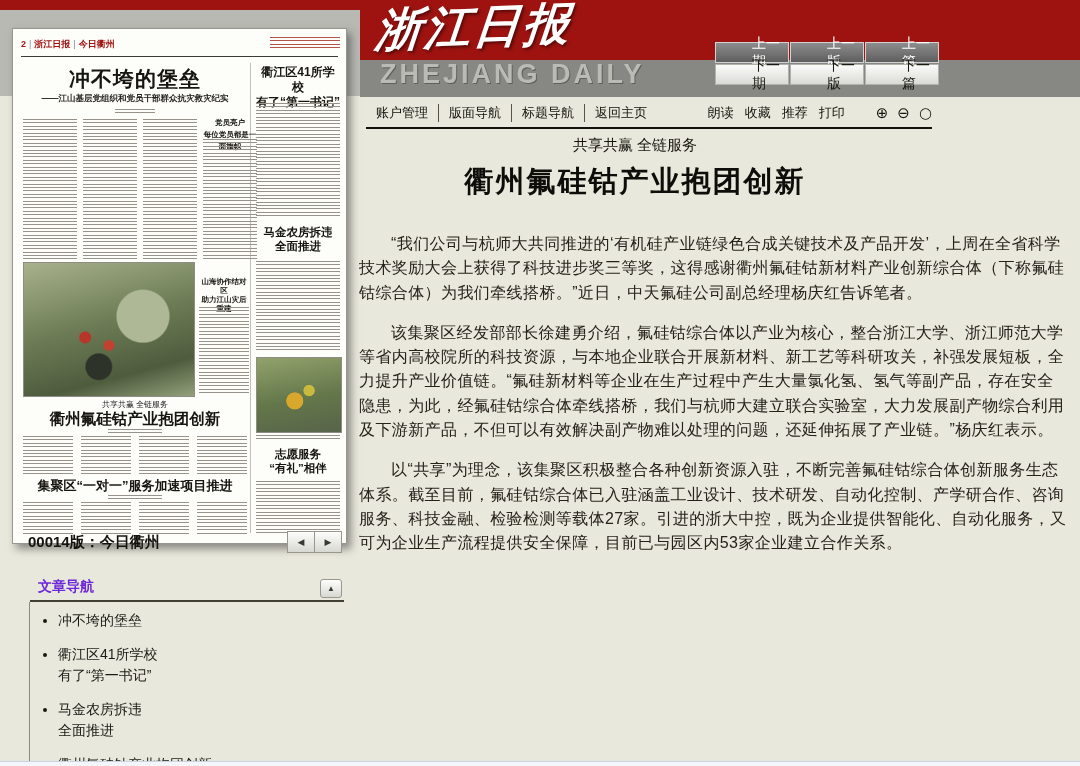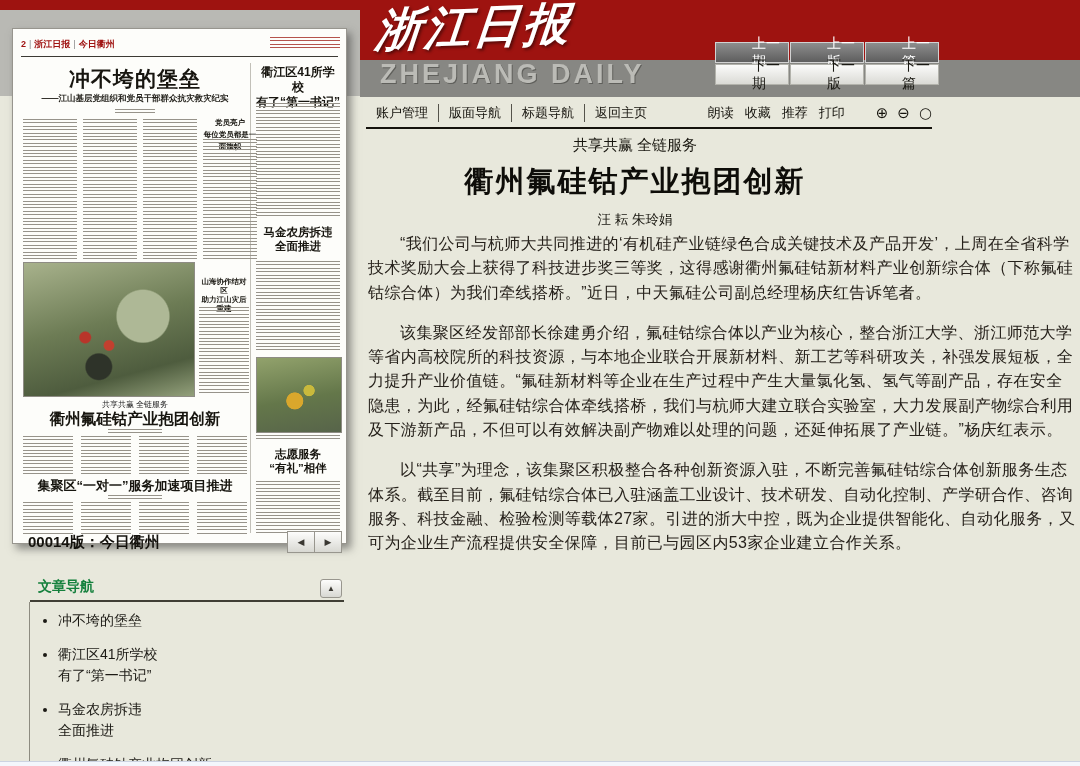--- a/index.html
+++ b/index.html
@@ -54,21 +54,21 @@
   }
 
   
   #page-label{left:28px;top:533px;font-size:15px;font-weight:bold;color:#14120d;}
   .mini-btn{
     display:flex;align-items:center;justify-content:center;
     background:linear-gradient(#fdfdfc,#d8d8d2);border:1px solid #98968e;color:#3a3832;
   }
   #thumb-prev{left:287px;top:531px;width:26px;height:20px;font-size:9px;}
   #thumb-next{left:314px;top:531px;width:26px;height:20px;font-size:9px;}
-  #nav-title{left:38px;top:578px;font-size:14px;font-weight:bold;color:#15803d;}
+  #nav-title{left:38px;top:578px;font-size:14px;font-weight:bold;color:#6d28d9;}
   #nav-collapse{left:320px;top:579px;width:20px;height:17px;font-size:8px;border-radius:3px;}
   #nav-underline{left:30px;top:600px;width:314px;height:2px;background:#403e35;}
   #nav-vline{left:29px;top:602px;width:1px;height:164px;background:#8d8b80;}
   #article-list{left:40px;top:610px;width:295px;}
   #article-list ul{margin:0;padding:0 0 0 18px;}
   #article-list li{
     font-size:14px;line-height:21px;color:#1c1a15;margin:0 0 13px;
     white-space:pre-line;cursor:pointer;
   }
 
@@ -99,21 +99,21 @@
   #toolbar .zoom{font-family:"DejaVu Sans",sans-serif;font-size:15px;color:#14120c;margin-left:9px;cursor:pointer;}
   #toolbar .zoom.first{margin-left:20px;}
   #toolbar .navlink{font-size:13px;color:#14120c;padding:0 10px;cursor:pointer;}
   #toolbar .navlink + .navlink{border-left:1px solid #55534b;}
 
   
   #art-head{left:370px;top:136px;width:530px;text-align:center;}
   #art-kicker{font-size:15px;color:#17150e;margin:0 0 7px;}
   #art-title{font-size:29px;font-weight:bold;letter-spacing:2px;color:#0e0d09;margin:0 0 9px;}
   #art-authors{font-size:13.5px;color:#17150e;}
-  #art-body{left:368px;top:232px;width:708px;}
+  #art-body{left:359px;top:232px;width:708px;}
   #art-body p{
     margin:0 0 16px;font-size:16px;line-height:24.3px;letter-spacing:.4px;
     text-indent:2em;color:#26211b;
   }
 
   
   #bottom-strip{left:0;top:761px;width:1080px;height:5px;background:#f3f6fc;border-top:1px solid #ccd3e2;}
 </style>
 </head>
 <body>
@@ -229,21 +229,20 @@
     <span class="tool">打印</span>
     <span class="zoom first">⊕</span>
     <span class="zoom">⊖</span>
     <span class="zoom">○</span>
   </div>
 </div>
 
 <div class="abs" id="art-head">
   <div id="art-kicker">共享共赢 全链服务</div>
   <div id="art-title">衢州氟硅钴产业抱团创新</div>
-  <div id="art-authors">汪 耘 朱玲娟</div>
 </div>
 
 <div class="abs" id="art-body">
   <p>“我们公司与杭师大共同推进的‘有机硅产业链绿色合成关键技术及产品开发’，上周在全省科学技术奖励大会上获得了科技进步奖三等奖，这得感谢衢州氟硅钴新材料产业创新综合体（下称氟硅钴综合体）为我们牵线搭桥。”近日，中天氟硅公司副总经理杨庆红告诉笔者。</p>
   <p>该集聚区经发部部长徐建勇介绍，氟硅钴综合体以产业为核心，整合浙江大学、浙江师范大学等省内高校院所的科技资源，与本地企业联合开展新材料、新工艺等科研攻关，补强发展短板，全力提升产业价值链。“氟硅新材料等企业在生产过程中产生大量氯化氢、氢气等副产品，存在安全隐患，为此，经氟硅钴综合体牵线搭桥，我们与杭师大建立联合实验室，大力发展副产物综合利用及下游新产品，不但可以有效解决副产物难以处理的问题，还延伸拓展了产业链。”杨庆红表示。</p>
   <p>以“共享”为理念，该集聚区积极整合各种创新资源入驻，不断完善氟硅钴综合体创新服务生态体系。截至目前，氟硅钴综合体已入驻涵盖工业设计、技术研发、自动化控制、产学研合作、咨询服务、科技金融、检验检测等载体27家。引进的浙大中控，既为企业提供智能化、自动化服务，又可为企业生产流程提供安全保障，目前已与园区内53家企业建立合作关系。</p>
 </div>
 
 <div class="abs" id="bottom-strip"></div>
 

